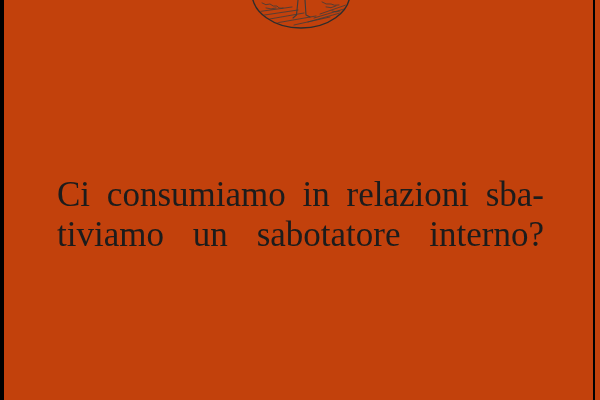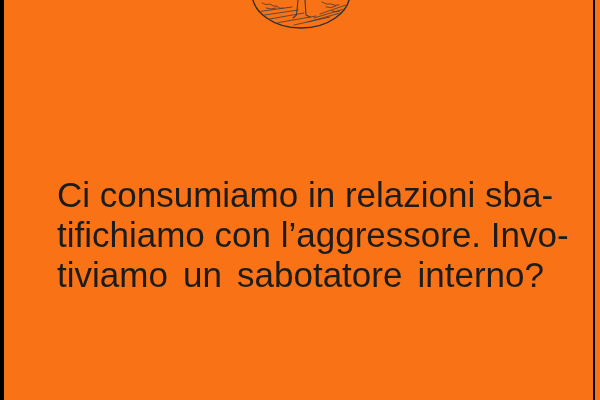--- a/index.html
+++ b/index.html
@@ -4,23 +4,23 @@
 <style>
   html, body {
     margin: 0;
     padding: 0;
     background: #ffffff;
   }
   .page {
     position: relative;
     width: 600px;
     height: 400px;
-    background: #f97316;
+    background: #c2410c;
     overflow: hidden;
-    font-family: Liberation Sans, sans-serif;
+    font-family: Liberation Serif, serif;
   }
   .edge-rule {
     position: absolute;
     top: 0;
     height: 400px;
     background: #000000;
   }
   .edge-rule.left  { left: 0;  width: 4px; }
   .edge-rule.right { right: 5px; width: 2px; }
   .emblem {
@@ -80,17 +80,16 @@
       <path d="M24 8 q5 2 10 0"></path>
 
       <path d="M80 2 q4 3 9 2 q3 2 8 1"></path>
       <path d="M84 7 q5 2 10 -1"></path>
       <path d="M90 11 q4 2 8 0"></path>
     </g>
   </svg>
 
   <div class="body-text">
     <div class="text-line">Ci consumiamo in relazioni sba-</div>
-    <div class="text-line">tifichiamo con l’aggressore. Invo-</div>
     <div class="text-line">tiviamo un sabotatore interno?</div>
   </div>
 
 </div>
 
 </body></html>

